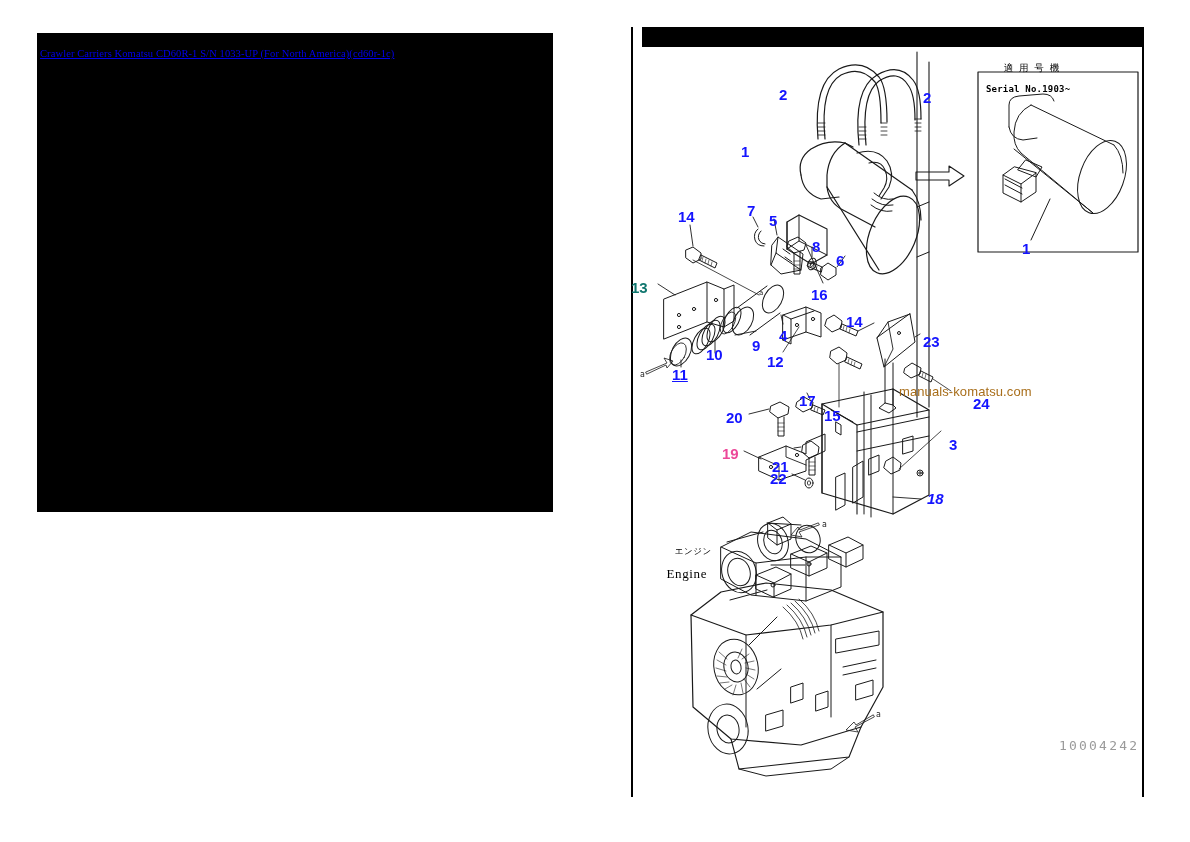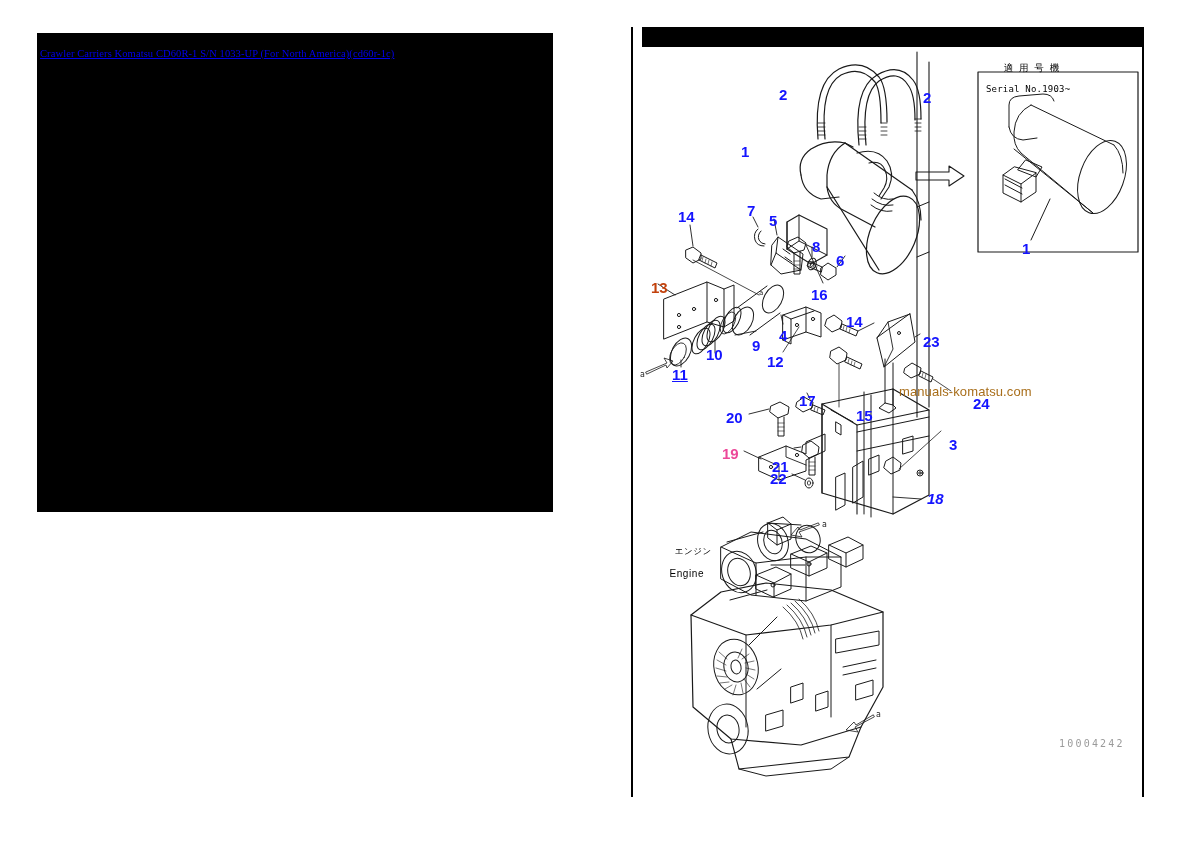--- a/index.html
+++ b/index.html
@@ -120,40 +120,41 @@
     left: 355px;
     top: 24px;
     font-size: 9.5px;
     letter-spacing: 1.4px;
   }
   #inset-caption .serial-line {
     font-family: "DejaVu Sans Mono", monospace;
     font-size: 9px;
     letter-spacing: 0.2px;
     display: block;
+    font-weight: bold;
   }
   #engine-label {
     left: 31px;
     top: 508px;
     font-size: 8.5px;
     letter-spacing: 0.5px;
     text-align: center;
   }
   #engine-label .en-line {
-    font-family: Liberation Sans, sans-serif;
-    font-size: 10px;
+    font-family: Liberation Serif, serif;
+    font-size: 13px;
     letter-spacing: 0.6px;
     display: block;
   }
   #drawing-code {
     position: absolute;
     left: 428px;
     top: 711px;
     font-family: "DejaVu Sans Mono", monospace;
-    font-size: 10px;
+    font-size: 13px;
     color: #9a9a9a;
     letter-spacing: 2.2px;
     white-space: nowrap;
     user-select: none;
   }
 </style>
 </head>
 <body>
 
 <div id="left-panel">
@@ -517,30 +518,30 @@
 
   <div id="callout-layer">
       <div class="callout" style="left: 148px; top: 60px; color: rgb(20, 20, 255);">2</div>
       <div class="callout" style="left: 292px; top: 63px; color: rgb(20, 20, 255);">2</div>
       <div class="callout" style="left: 110px; top: 117px; color: rgb(20, 20, 255);">1</div>
       <div class="callout" style="left: 47px; top: 182px; color: rgb(20, 20, 255);">14</div>
       <div class="callout" style="left: 116px; top: 176px; color: rgb(20, 20, 255);">7</div>
       <div class="callout" style="left: 138px; top: 186px; color: rgb(20, 20, 255);">5</div>
       <div class="callout" style="left: 181px; top: 212px; color: rgb(20, 20, 255);">8</div>
       <div class="callout" style="left: 205px; top: 226px; color: rgb(20, 20, 255);">6</div>
-      <div class="callout" style="left: 20px; top: 253px; color: #c2410c;">13</div>
+      <div class="callout" style="left: 0; top: 253px; color: #0f766e;">13</div>
       <div class="callout" style="left: 180px; top: 260px; color: rgb(20, 20, 255);">16</div>
       <div class="callout" style="left: 215px; top: 287px; color: rgb(20, 20, 255);">14</div>
       <div class="callout" style="left: 148px; top: 301px; color: rgb(20, 20, 255);">4</div>
       <div class="callout" style="left: 121px; top: 311px; color: rgb(20, 20, 255);">9</div>
       <div class="callout" style="left: 75px; top: 320px; color: rgb(20, 20, 255);">10</div>
       <div class="callout" style="left: 41px; top: 340px; color: rgb(20, 20, 255); text-decoration: underline;">11</div>
       <div class="callout" style="left: 136px; top: 327px; color: rgb(20, 20, 255);">12</div>
       <div class="callout" style="left: 168px; top: 366px; color: rgb(20, 20, 255);">17</div>
-      <div class="callout" style="left: 193px; top: 381px; color: rgb(20, 20, 255); margin-left: 32px;">15</div>
+      <div class="callout" style="left: 193px; top: 381px; color: rgb(20, 20, 255);">15</div>
       <div class="callout" style="left: 95px; top: 383px; color: rgb(20, 20, 255);">20</div>
       <div class="callout" style="left: 91px; top: 419px; color: #ec4899;">19</div>
       <div class="callout" style="left: 141px; top: 432px; color: rgb(20, 20, 255);">21</div>
       <div class="callout" style="left: 139px; top: 444px; color: rgb(20, 20, 255);">22</div>
       <div class="callout" style="left: 292px; top: 307px; color: rgb(20, 20, 255);">23</div>
       <div class="callout" style="left: 342px; top: 369px; color: rgb(20, 20, 255);">24</div>
       <div class="callout" style="left: 318px; top: 410px; color: rgb(20, 20, 255);">3</div>
       <div class="callout" style="left: 296px; top: 464px; color: rgb(20, 20, 255); font-style: italic;">18</div>
       <div class="callout" style="left: 391px; top: 214px; color: rgb(20, 20, 255);">1</div>
     </div>

